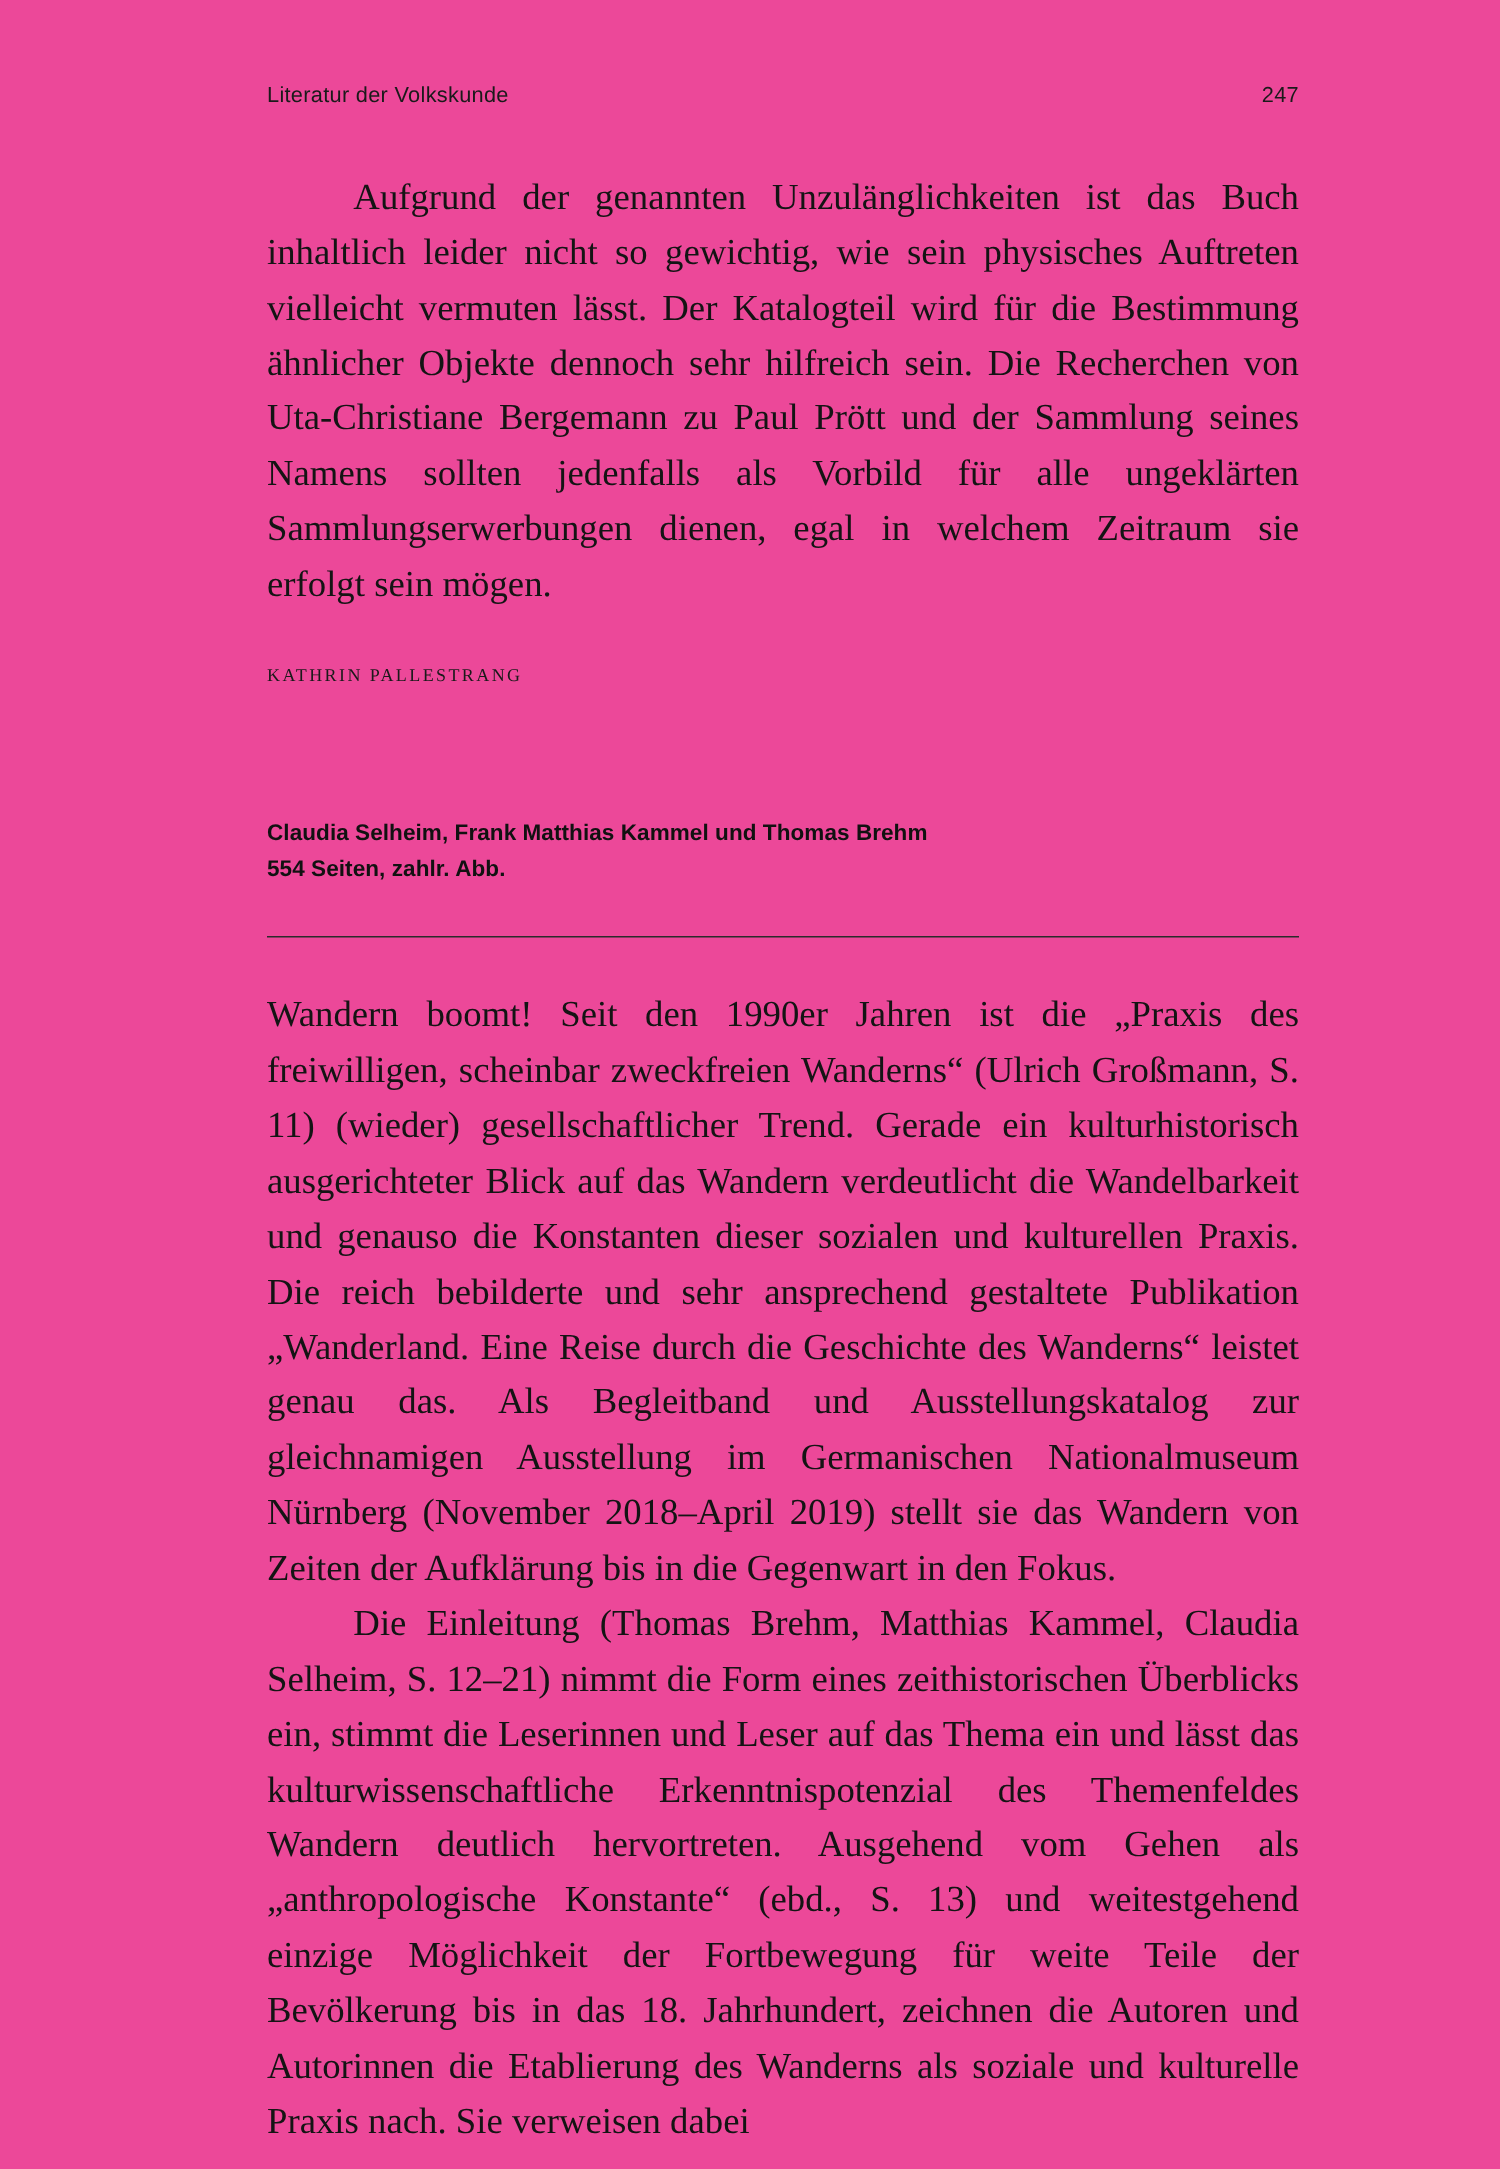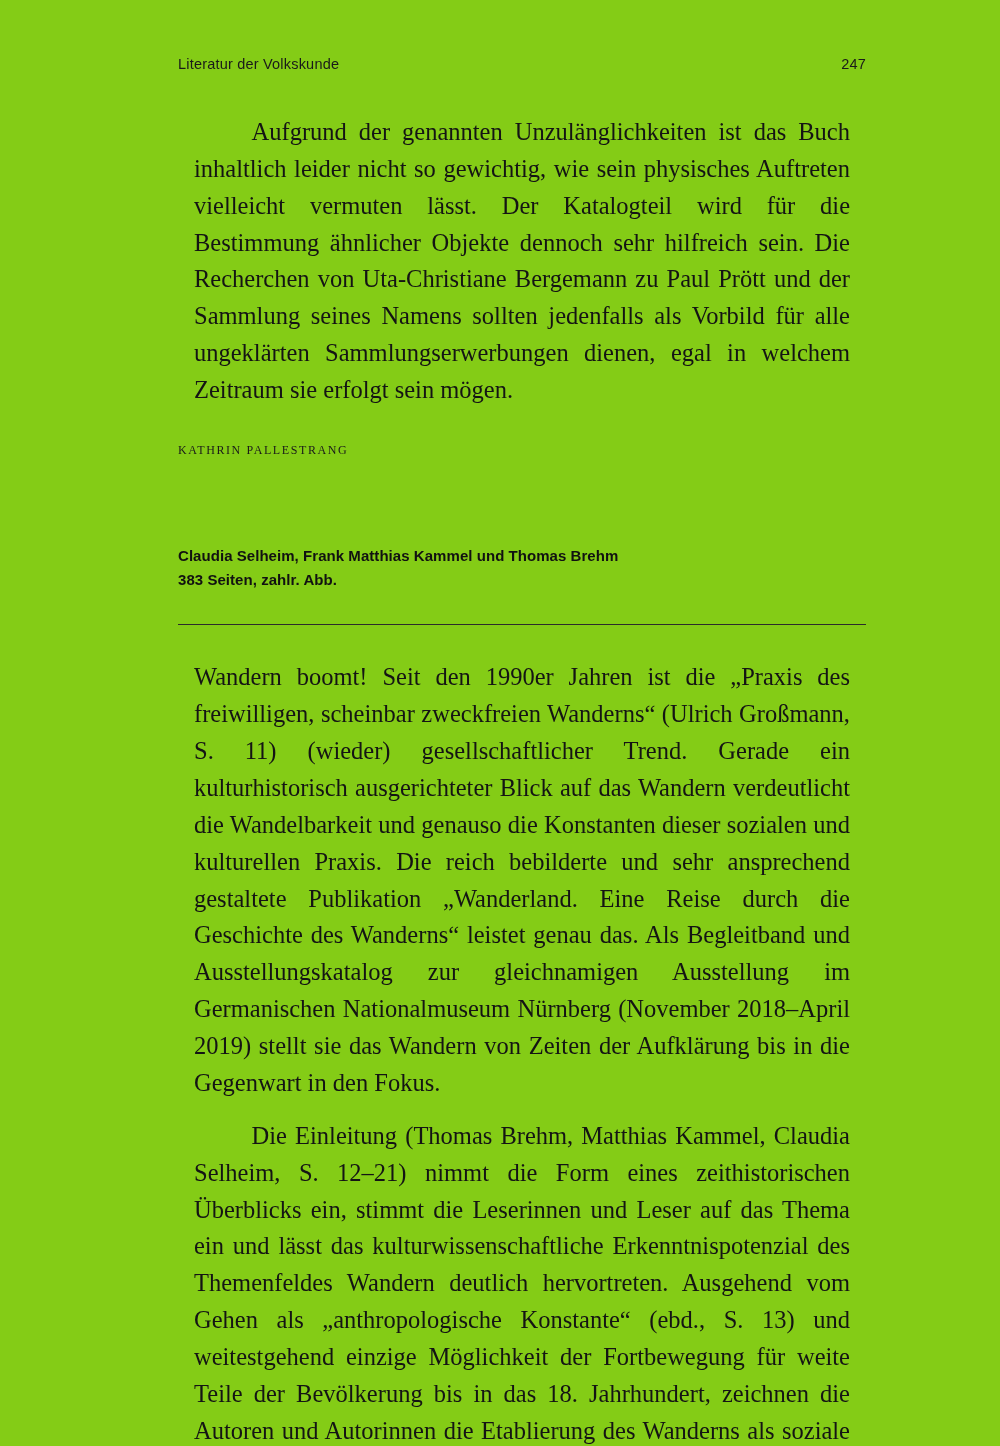--- a/index.html
+++ b/index.html
@@ -14,21 +14,21 @@
     font-family: "Liberation Serif", serif;
     color: #1a1a1a;
     overflow: hidden;
   }
 
   .page {
     position: absolute;
     left: 0; top: 0;
     width: 1000px;
     height: 1446px;
-    background: #84cc16;
+    background: #ec4899;
   }
 
   .content {
     position: absolute;
     left: 178px;
     top: 56px;
     width: 688px;
   }
 
   
@@ -52,21 +52,21 @@
   
   .serif-block {
     font-family: "Liberation Serif", serif;
     font-size: 24.5px;
     line-height: 1.505;
     text-align: justify;
     color: #141414;
     hyphens: manual;
   }
   .serif-block p {
-    margin: 16px;
+    margin: 0;
   }
   .indent {
     text-indent: 2.35em;
   }
 
   
   .reviewer {
     margin-top: 34px;
     font-family: "Liberation Serif", serif;
     font-size: 12px;
@@ -117,21 +117,21 @@
     </div>
 
     <div class="serif-block">
       <p class="indent">Aufgrund der genannten Unzulänglichkeiten ist das Buch inhaltlich leider nicht so gewichtig, wie sein physisches Auftreten vielleicht vermuten lässt. Der Katalogteil wird für die Bestimmung ähnlicher Objekte dennoch sehr hilfreich sein. Die Recherchen von Uta-Christiane Bergemann zu Paul Prött und der Sammlung seines Namens sollten jedenfalls als Vorbild für alle ungeklärten Sammlungserwerbungen dienen, egal in welchem Zeitraum sie erfolgt sein mögen.</p>
     </div>
 
     <div class="reviewer">Kathrin Pallestrang</div>
 
     <div class="bib">
       <span class="line">Claudia Selheim, Frank Matthias Kammel und Thomas Brehm</span>
-      <span class="line">383 Seiten, zahlr. Abb.</span>
+      <span class="line">554 Seiten, zahlr. Abb.</span>
     </div>
 
     <hr class="rule">
 
     <div class="serif-block review-body">
       <p>Wandern boomt! Seit den 1990er Jahren ist die „Praxis des freiwilligen, scheinbar zweckfreien Wanderns“ (Ulrich Großmann, S. 11) (wieder) gesellschaftlicher Trend. Gerade ein kulturhistorisch ausgerichteter Blick auf das Wandern verdeutlicht die Wandelbarkeit und genauso die Konstanten dieser sozialen und kulturellen Praxis. Die reich bebilderte und sehr ansprechend gestaltete Publikation „Wanderland. Eine Reise durch die Geschichte des Wanderns“ leistet genau das. Als Begleitband und Ausstellungskatalog zur gleichnamigen Ausstellung im Germanischen Nationalmuseum Nürnberg (November 2018–April 2019) stellt sie das Wandern von Zeiten der Aufklärung bis in die Gegenwart in den Fokus.</p>
       <p class="indent">Die Einleitung (Thomas Brehm, Matthias Kammel, Claudia Selheim, S. 12–21) nimmt die Form eines zeithistorischen Überblicks ein, stimmt die Leserinnen und Leser auf das Thema ein und lässt das kulturwissenschaftliche Erkenntnispotenzial des Themenfeldes Wandern deutlich hervortreten. Ausgehend vom Gehen als „anthropologische Konstante“ (ebd., S. 13) und weitestgehend einzige Möglichkeit der Fortbewegung für weite Teile der Bevölkerung bis in das 18. Jahrhundert, zeichnen die Autoren und Autorinnen die Etablierung des Wanderns als soziale und kulturelle Praxis nach. Sie verweisen dabei</p>
     </div>
 
   </div>

